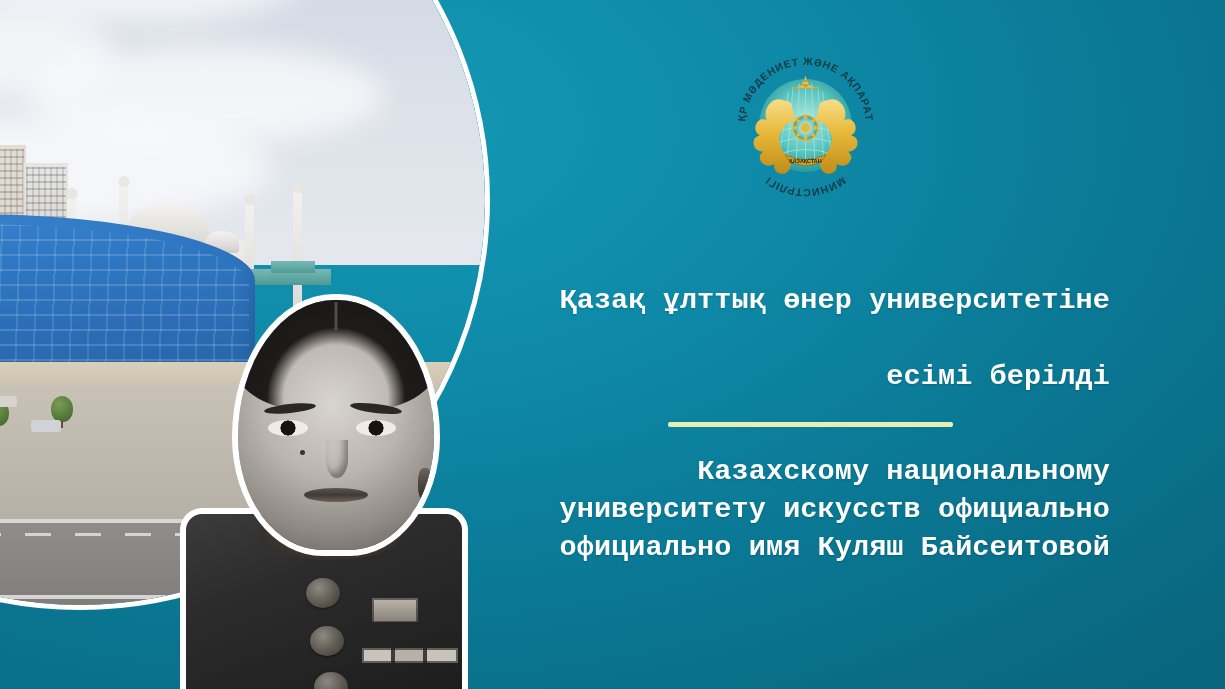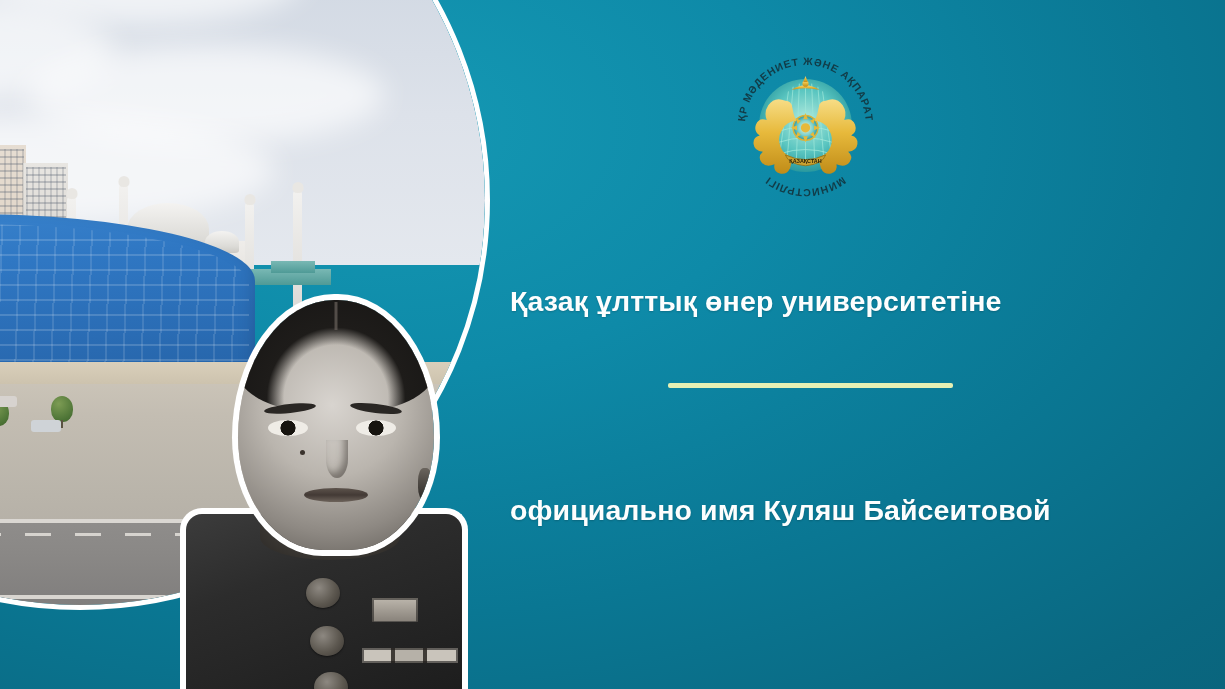--- a/index.html
+++ b/index.html
@@ -251,21 +251,22 @@
     height: 155px;
   }
   .emblem svg { display:block; width:155px; height:155px; }
 
   
   .text-block {
     position: absolute;
     left: 510px;
     top: 282px;
     width: 600px;
-    text-align: left;
+    text-align: right;
+    font-family: Liberation Mono, monospace;
   }
   .headline {
     margin: 0;
     color: #fdfefe;
     font-weight: 700;
     font-size: 28.5px;
     line-height: 1.34;
     letter-spacing: .1px;
     text-shadow: 0 1px 2px rgba(0,0,0,0.18);
   }
@@ -445,27 +446,28 @@
         <textPath href="#arcBottom" startOffset="50%" text-anchor="middle">МИНИСТРЛІГІ</textPath>
       </text>
     </svg>
   </div>
 
   <div class="text-block">
 
     <h1 class="headline">
       <span>Қазақ ұлттық өнер университетіне</span><br>
       <br>
+      <span>есімі берілді</span>
     </h1>
 
     <div class="divider-wrap">
       <div class="divider"></div>
     </div>
 
     <h2 class="subline">
-      <br>
-      <br>
+      <span>Казахскому национальному</span><br>
+      <span>университету искусств официально</span><br>
       <span>официально имя Куляш Байсеитовой</span>
     </h2>
 
   </div>
 
 </div>
 
 </body></html>

